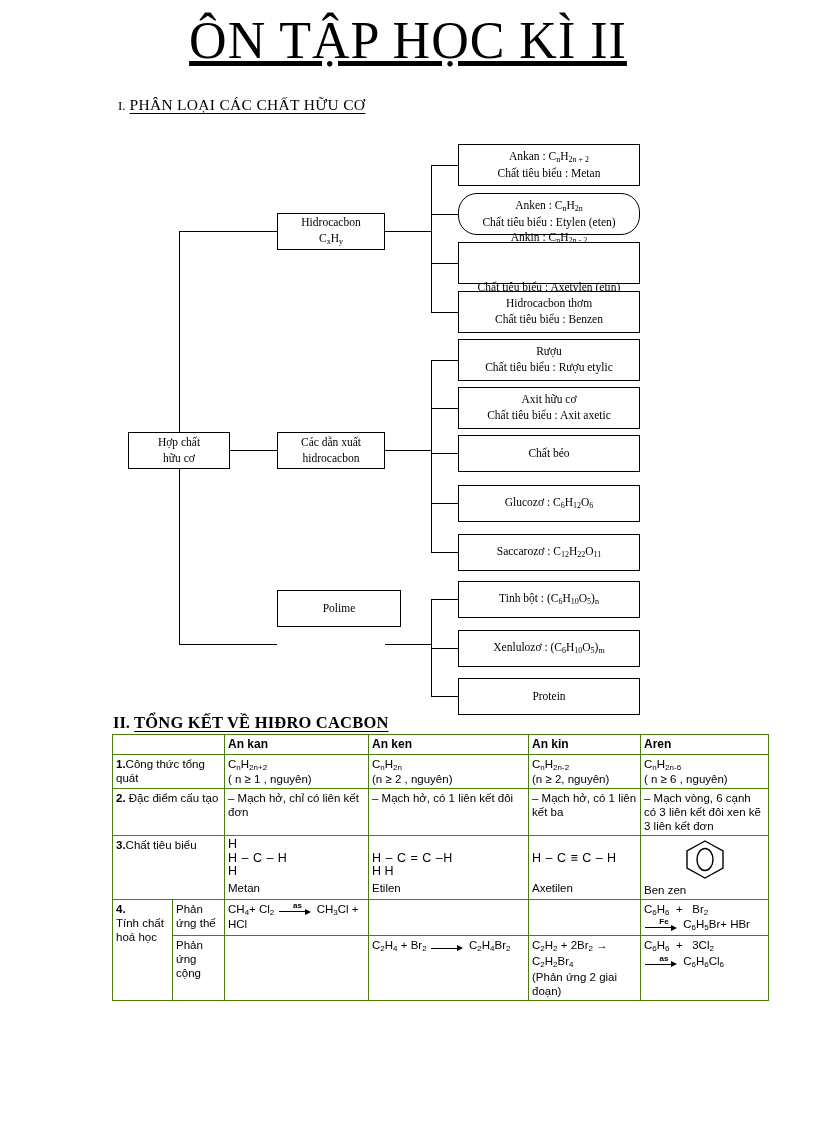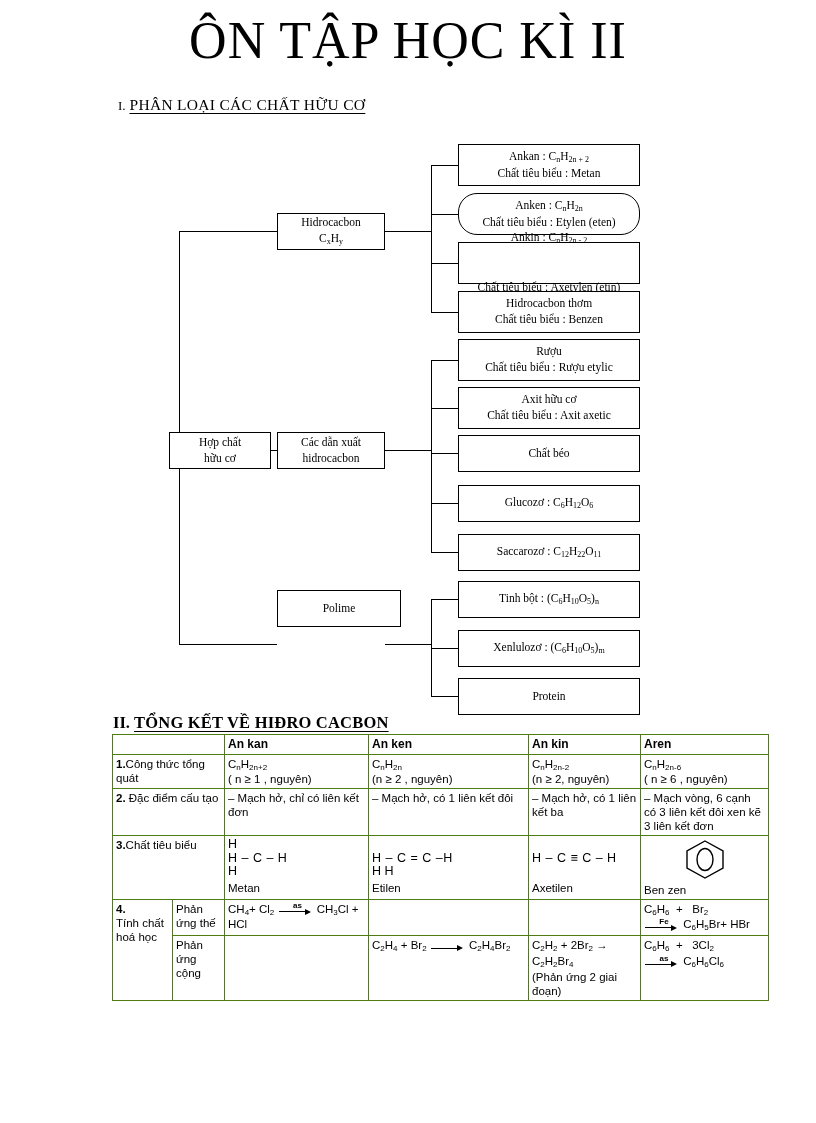--- a/index.html
+++ b/index.html
@@ -20,20 +20,21 @@
   .doc-title {
     position: absolute;
     left: 0; top: 14px;
     width: 816px;
     text-align: center;
     font-family: "Liberation Serif", serif;
     font-size: 52px;
     letter-spacing: 1px;
     line-height: 1.05;
     white-space: nowrap;
+    text-decoration: underline;
   }
 
   .section-heading {
     position: absolute;
     font-family: "Liberation Serif", serif;
     white-space: nowrap;
   }
   .section-heading .num {
     font-size: 13px;
     vertical-align: baseline;
@@ -157,21 +158,21 @@
 
 <div class="doc-title">ÔN TẬP HỌC KÌ II</div>
 
 <div class="section-heading" id="sec1">
   <span class="num">I.</span>
   <span class="txt">PHÂN LOẠI CÁC CHẤT HỮU CƠ</span>
 </div>
 
 <div id="flow">
 
-  <div class="node" style="left:128px; top:432px; width:102px; height:37px;margin-left:41px;">
+  <div class="node" style="left:128px; top:432px; width:102px; height:37px;">
     <span class="l1">Hợp chất</span>
     <span class="l2">hữu cơ</span>
   </div>
 
   <div class="node" style="left:277px; top:213px; width:108px; height:37px;">
     <span class="l1">Hidrocacbon</span>
     <span class="l2">C<sub>x</sub>H<sub>y</sub></span>
   </div>
 
   <div class="node" style="left:277px; top:432px; width:108px; height:37px;">

